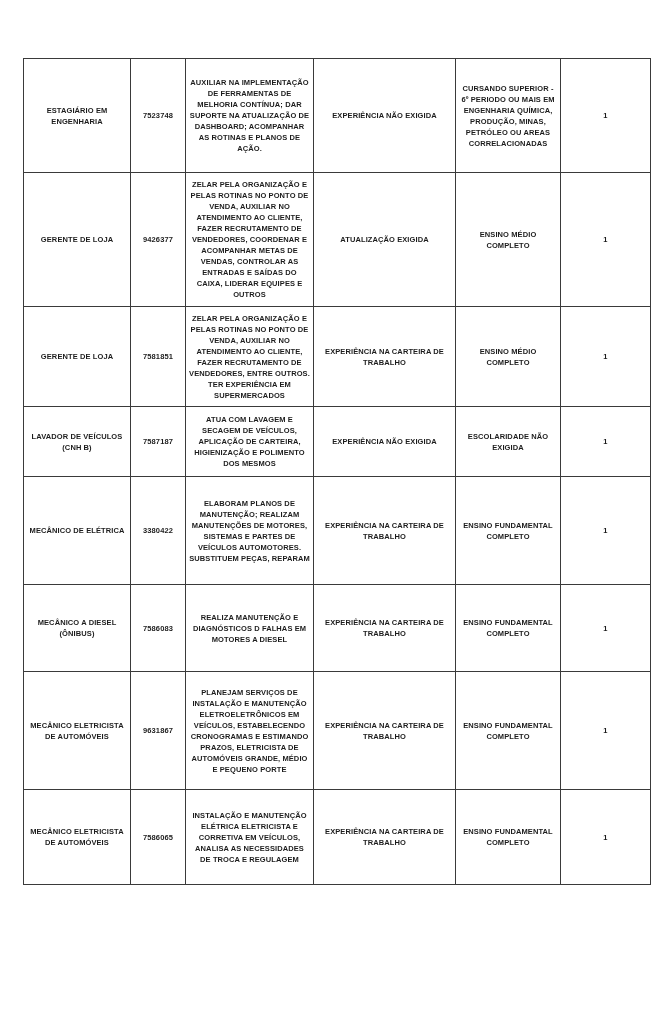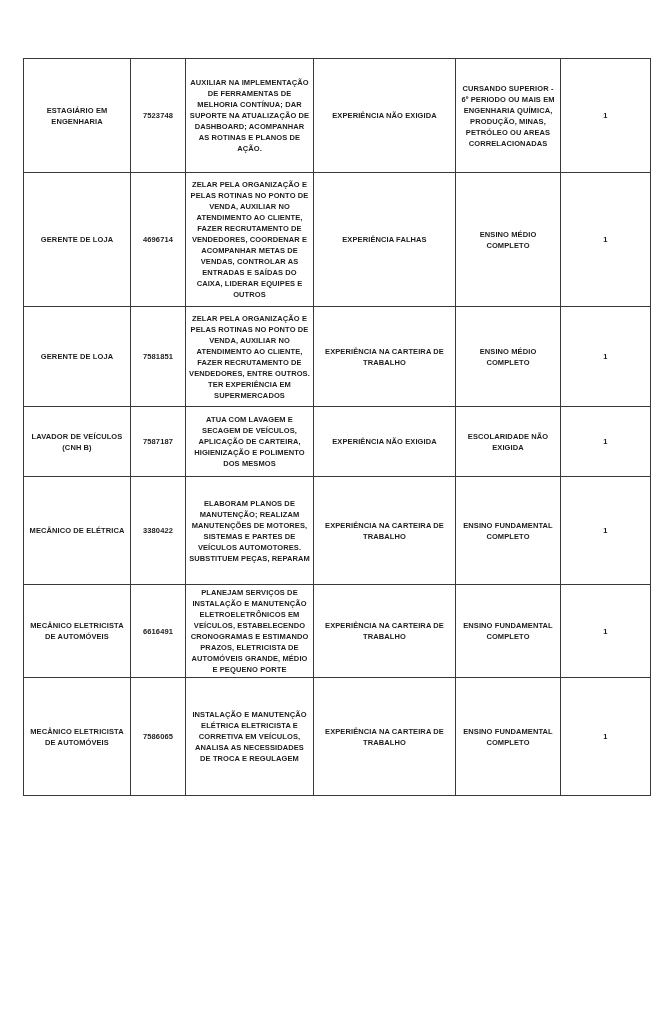--- a/index.html
+++ b/index.html
@@ -73,23 +73,23 @@
         <tr>
           <td class="col-job_title">ESTAGIÁRIO EM ENGENHARIA</td>
           <td class="col-code">7523748</td>
           <td class="col-description">AUXILIAR NA IMPLEMENTAÇÃO DE FERRAMENTAS DE MELHORIA CONTÍNUA; DAR SUPORTE NA ATUALIZAÇÃO DE DASHBOARD; ACOMPANHAR AS ROTINAS E PLANOS DE AÇÃO.</td>
           <td class="col-experience">EXPERIÊNCIA NÃO EXIGIDA</td>
           <td class="col-education">CURSANDO SUPERIOR - 6º PERIODO OU MAIS EM ENGENHARIA QUÍMICA, PRODUÇÃO, MINAS, PETRÓLEO OU AREAS CORRELACIONADAS</td>
           <td class="col-vacancies">1</td>
         </tr>
         <tr>
           <td class="col-job_title">GERENTE DE LOJA</td>
-          <td class="col-code">4696714</td>
+          <td class="col-code">9426377</td>
           <td class="col-description">ZELAR PELA ORGANIZAÇÃO E PELAS ROTINAS NO PONTO DE VENDA, AUXILIAR NO ATENDIMENTO AO CLIENTE, FAZER RECRUTAMENTO DE VENDEDORES, COORDENAR E ACOMPANHAR METAS DE VENDAS, CONTROLAR AS ENTRADAS E SAÍDAS DO CAIXA, LIDERAR EQUIPES E OUTROS</td>
-          <td class="col-experience">EXPERIÊNCIA FALHAS</td>
+          <td class="col-experience">ATUALIZAÇÃO EXIGIDA</td>
           <td class="col-education">ENSINO MÉDIO COMPLETO</td>
           <td class="col-vacancies">1</td>
         </tr>
         <tr>
           <td class="col-job_title">GERENTE DE LOJA</td>
           <td class="col-code">7581851</td>
           <td class="col-description">ZELAR PELA ORGANIZAÇÃO E PELAS ROTINAS NO PONTO DE VENDA, AUXILIAR NO ATENDIMENTO AO CLIENTE, FAZER RECRUTAMENTO DE VENDEDORES, ENTRE OUTROS. TER EXPERIÊNCIA EM SUPERMERCADOS</td>
           <td class="col-experience">EXPERIÊNCIA NA CARTEIRA DE TRABALHO</td>
           <td class="col-education">ENSINO MÉDIO COMPLETO</td>
           <td class="col-vacancies">1</td>
@@ -104,22 +104,30 @@
         </tr>
         <tr>
           <td class="col-job_title">MECÂNICO DE ELÉTRICA</td>
           <td class="col-code">3380422</td>
           <td class="col-description">ELABORAM PLANOS DE MANUTENÇÃO; REALIZAM MANUTENÇÕES DE MOTORES, SISTEMAS E PARTES DE VEÍCULOS AUTOMOTORES. SUBSTITUEM PEÇAS, REPARAM</td>
           <td class="col-experience">EXPERIÊNCIA NA CARTEIRA DE TRABALHO</td>
           <td class="col-education">ENSINO FUNDAMENTAL COMPLETO</td>
           <td class="col-vacancies">1</td>
         </tr>
         <tr>
+          <td class="col-job_title">MECÂNICO A DIESEL (ÔNIBUS)</td>
+          <td class="col-code">7586083</td>
+          <td class="col-description">REALIZA MANUTENÇÃO E DIAGNÓSTICOS D FALHAS EM MOTORES A DIESEL</td>
+          <td class="col-experience">EXPERIÊNCIA NA CARTEIRA DE TRABALHO</td>
+          <td class="col-education">ENSINO FUNDAMENTAL COMPLETO</td>
+          <td class="col-vacancies">1</td>
+        </tr>
+        <tr>
           <td class="col-job_title">MECÂNICO ELETRICISTA DE AUTOMÓVEIS</td>
-          <td class="col-code">6616491</td>
+          <td class="col-code">9631867</td>
           <td class="col-description">PLANEJAM SERVIÇOS DE INSTALAÇÃO E MANUTENÇÃO ELETROELETRÔNICOS EM VEÍCULOS, ESTABELECENDO CRONOGRAMAS E ESTIMANDO PRAZOS, ELETRICISTA DE AUTOMÓVEIS GRANDE, MÉDIO E PEQUENO PORTE</td>
           <td class="col-experience">EXPERIÊNCIA NA CARTEIRA DE TRABALHO</td>
           <td class="col-education">ENSINO FUNDAMENTAL COMPLETO</td>
           <td class="col-vacancies">1</td>
         </tr>
         <tr>
           <td class="col-job_title">MECÂNICO ELETRICISTA DE AUTOMÓVEIS</td>
           <td class="col-code">7586065</td>
           <td class="col-description">INSTALAÇÃO E MANUTENÇÃO ELÉTRICA ELETRICISTA E CORRETIVA EM VEÍCULOS, ANALISA AS NECESSIDADES DE TROCA E REGULAGEM</td>
           <td class="col-experience">EXPERIÊNCIA NA CARTEIRA DE TRABALHO</td>

